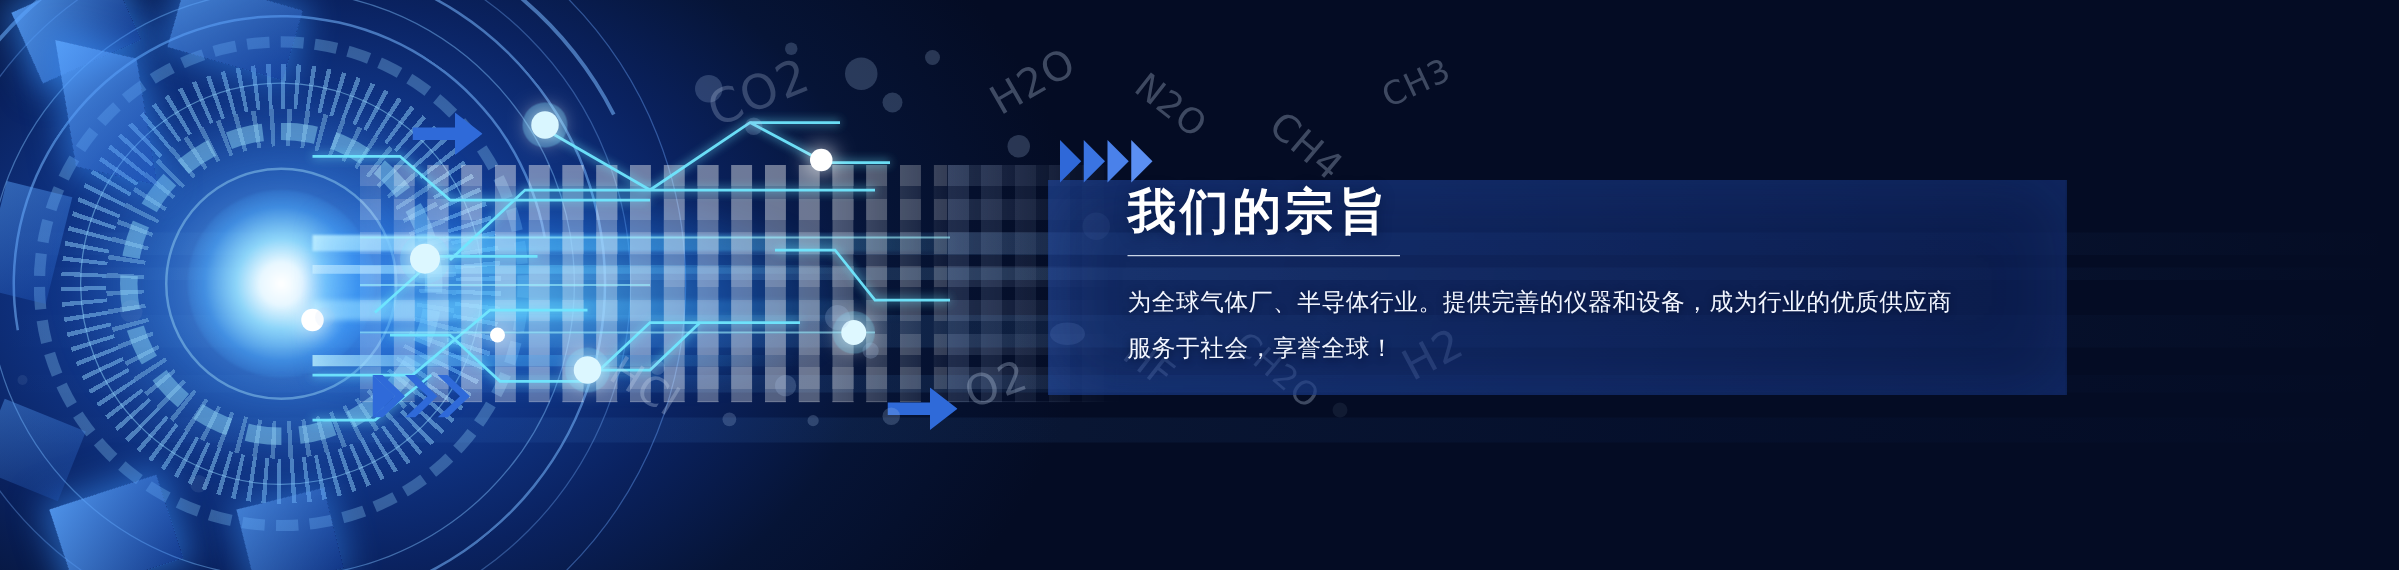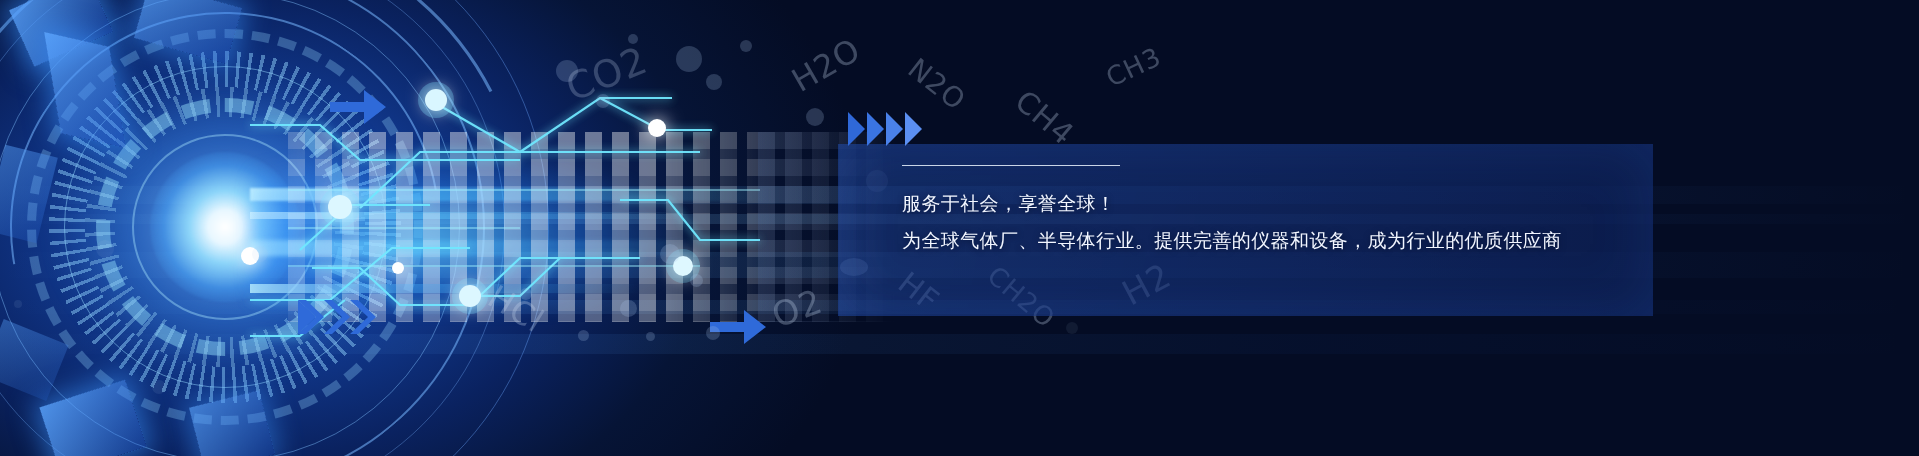--- a/index.html
+++ b/index.html
@@ -352,20 +352,21 @@
   <div class="panel"></div>
 
   <div class="chevrons">
     <span class="chev c1"></span>
     <span class="chev c2"></span>
     <span class="chev c3"></span>
     <span class="chev c4"></span>
   </div>
 
   <div class="panel-inner">
+    <div class="title">我们的宗旨</div>
     <div class="rule"></div>
     <div class="desc">
+      <div>为全球气体厂、半导体行业。提供完善的仪器和设备，成为行业的优质供应商</div>
       <div>服务于社会，享誉全球！</div>
-      <div>为全球气体厂、半导体行业。提供完善的仪器和设备，成为行业的优质供应商</div>
     </div>
   </div>
 
 </div>
 
 </body></html>

